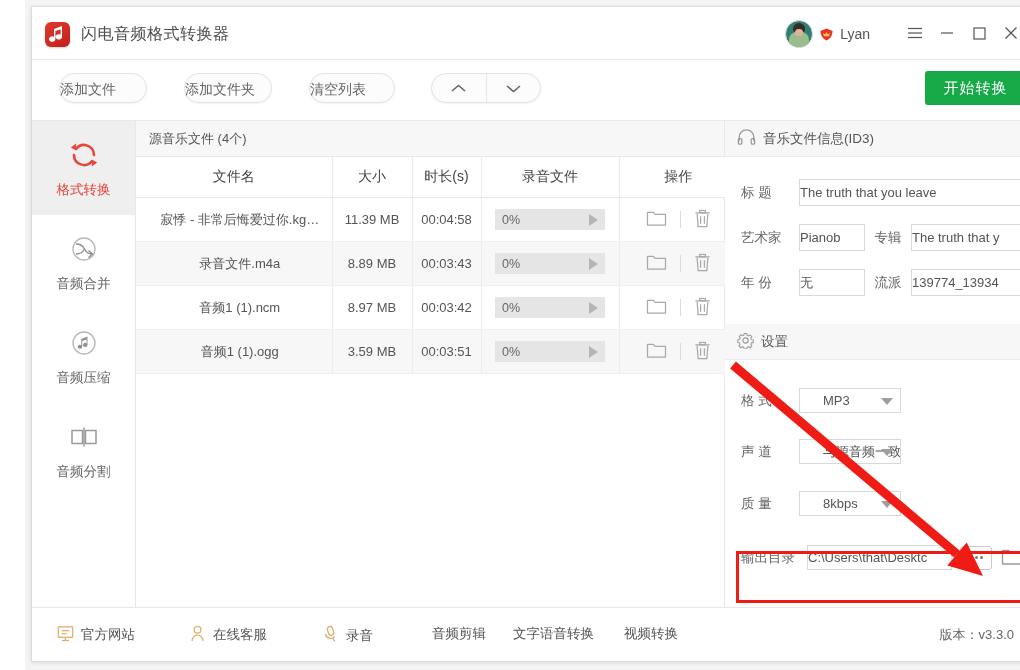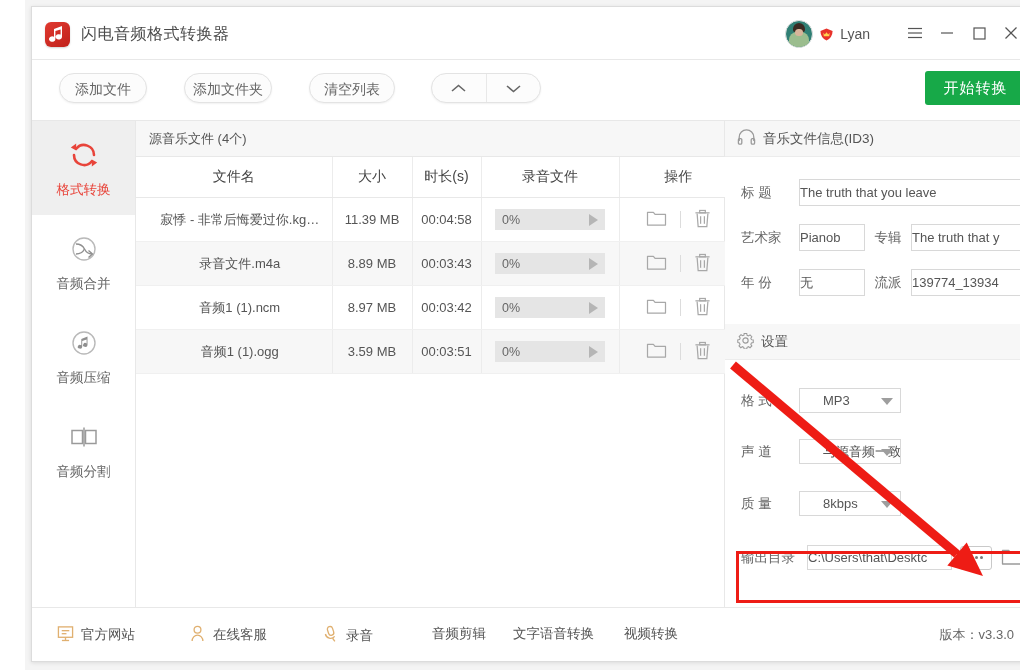--- a/index.html
+++ b/index.html
@@ -80,21 +80,21 @@
     border-bottom: 1px solid #e8e8e8;
     box-sizing: border-box;
   }
   .pill {
     position: absolute; top: 13px;
     height: 30px; line-height: 30px;
     border: 1px solid #e3e3e3;
     border-radius: 16px;
     background: #fcfcfc;
     color: #666; font-size: 14px;
-    text-align: center;
+    text-align: left;
     box-shadow: 0 1px 2px rgba(0,0,0,.06);
     box-sizing: border-box;
   }
   #btn-addfile  { left: 27px;  width: 88px; }
   #btn-addfolder{ left: 152px; width: 88px; }
   #btn-clear    { left: 277px; width: 86px; }
   .arrow-group {
     position: absolute; left: 399px; top: 13px;
     width: 110px; height: 30px;
     border: 1px solid #e3e3e3; border-radius: 16px;

